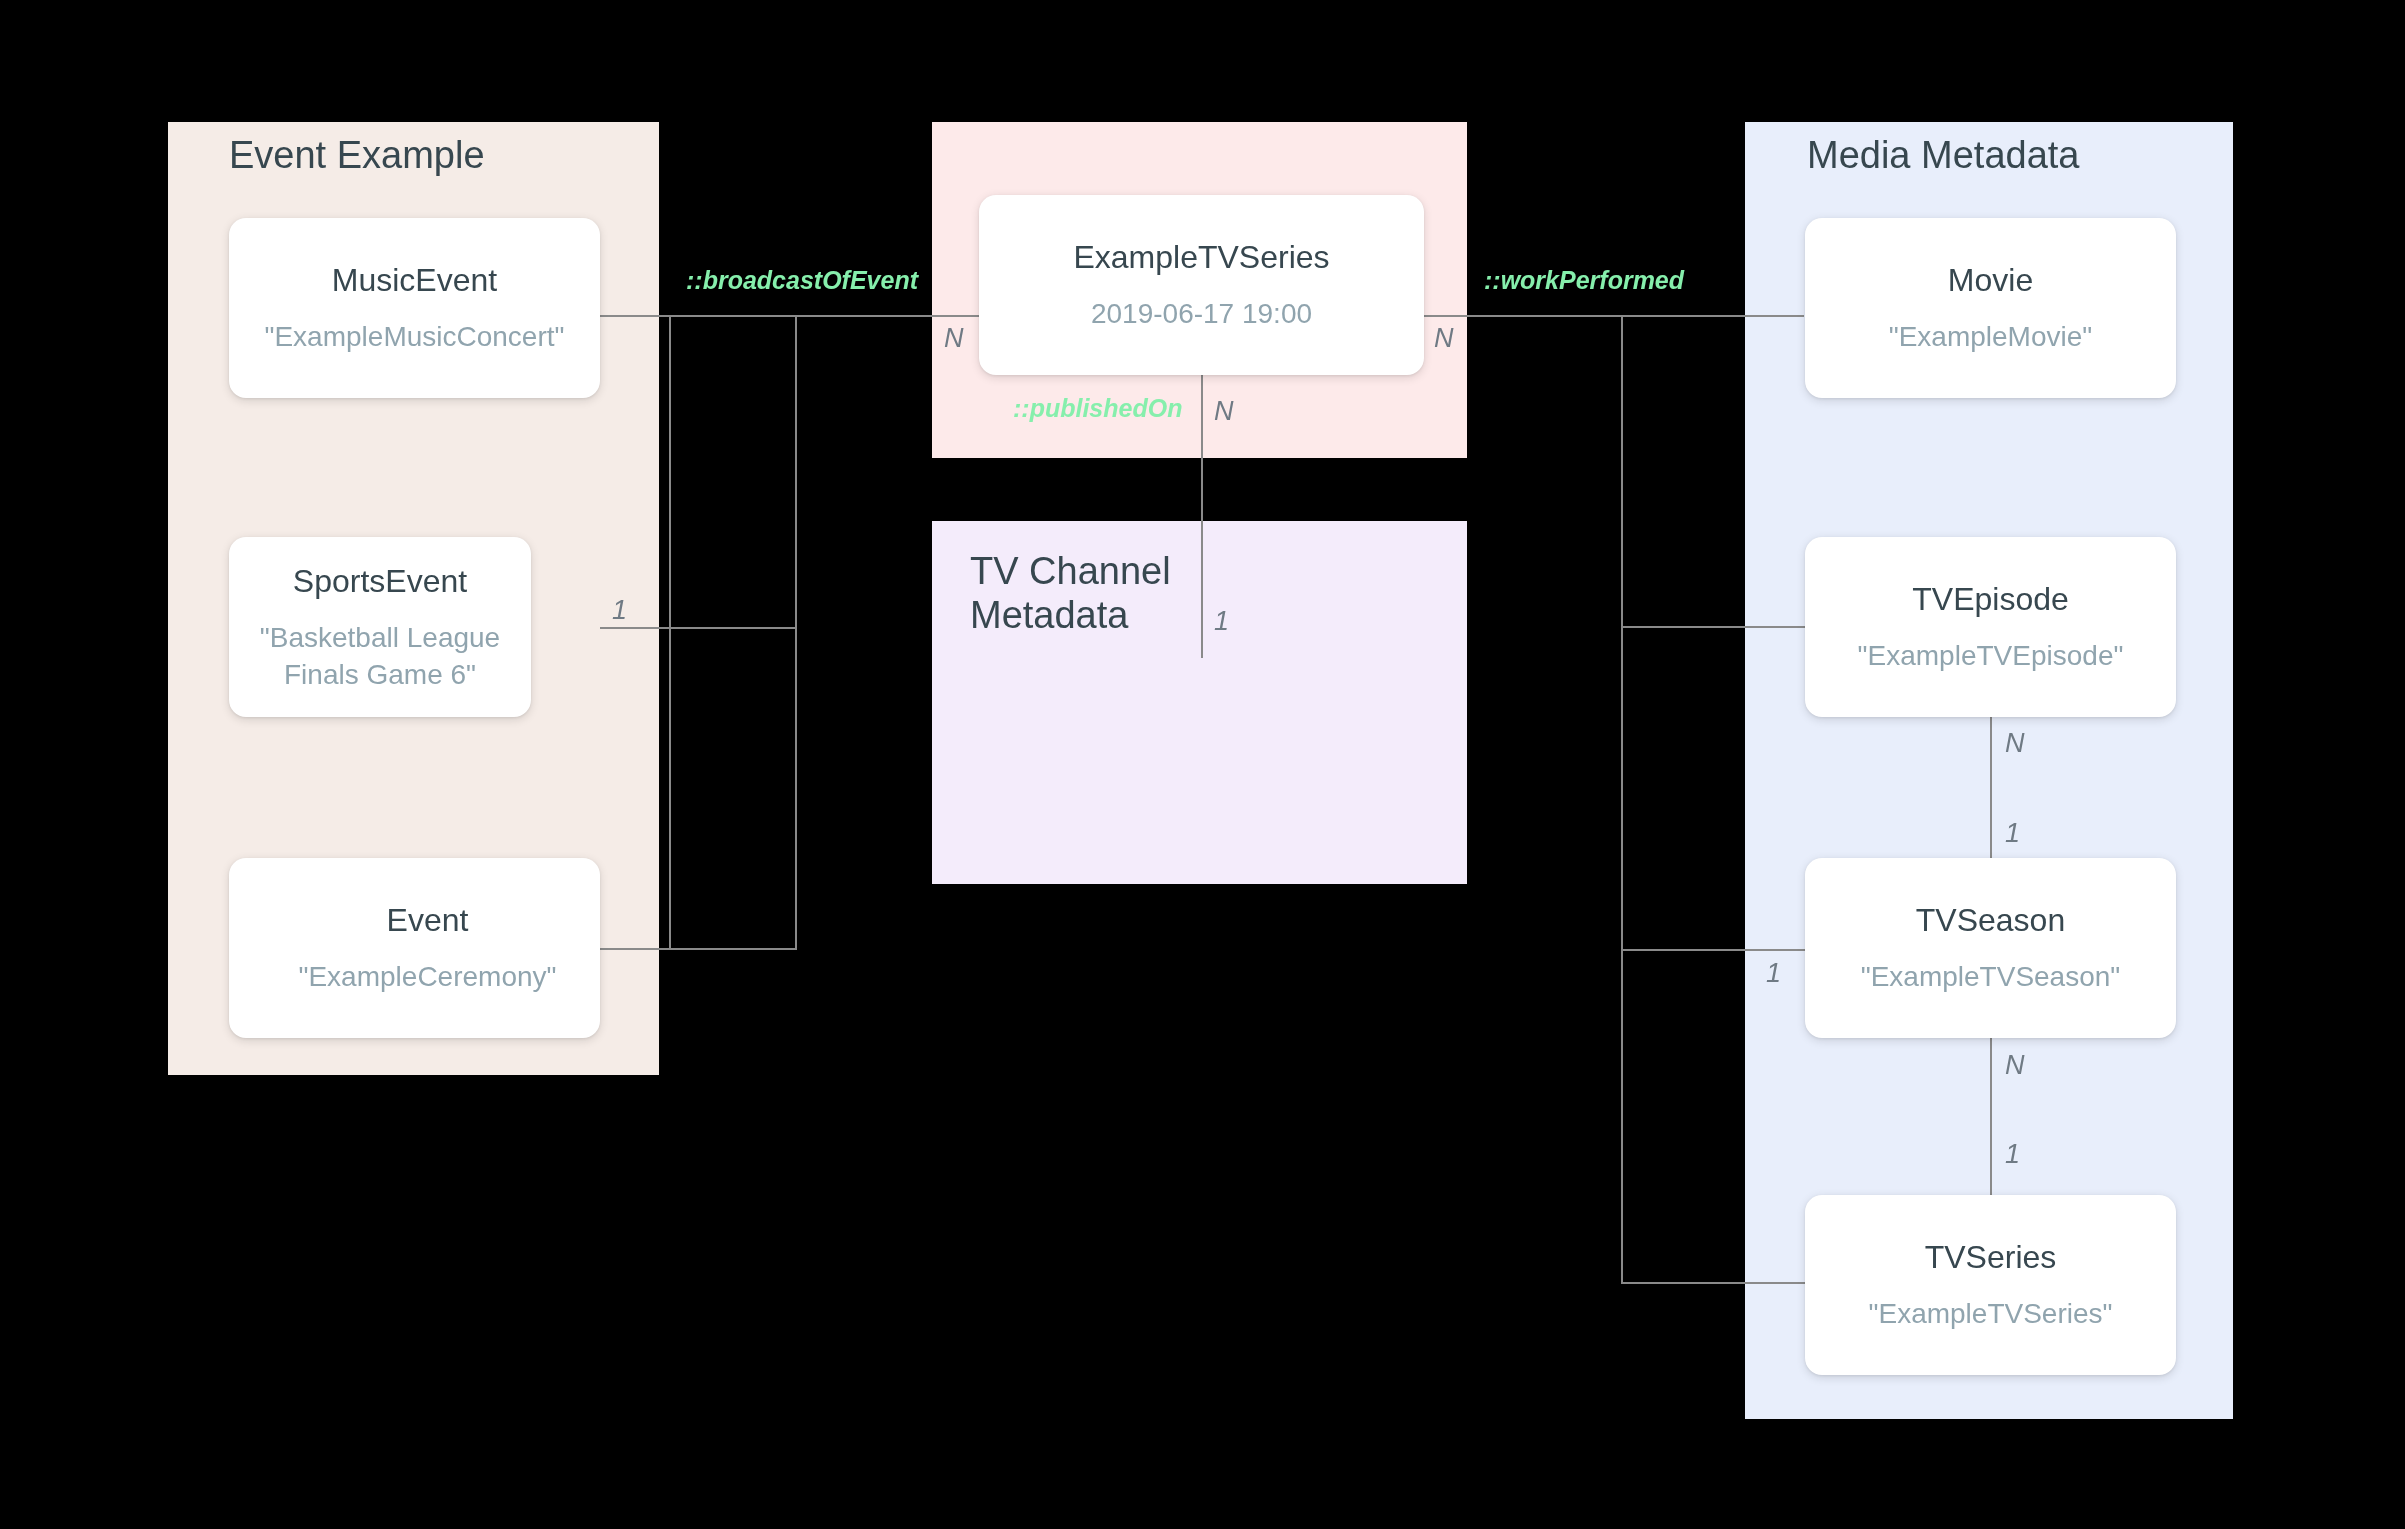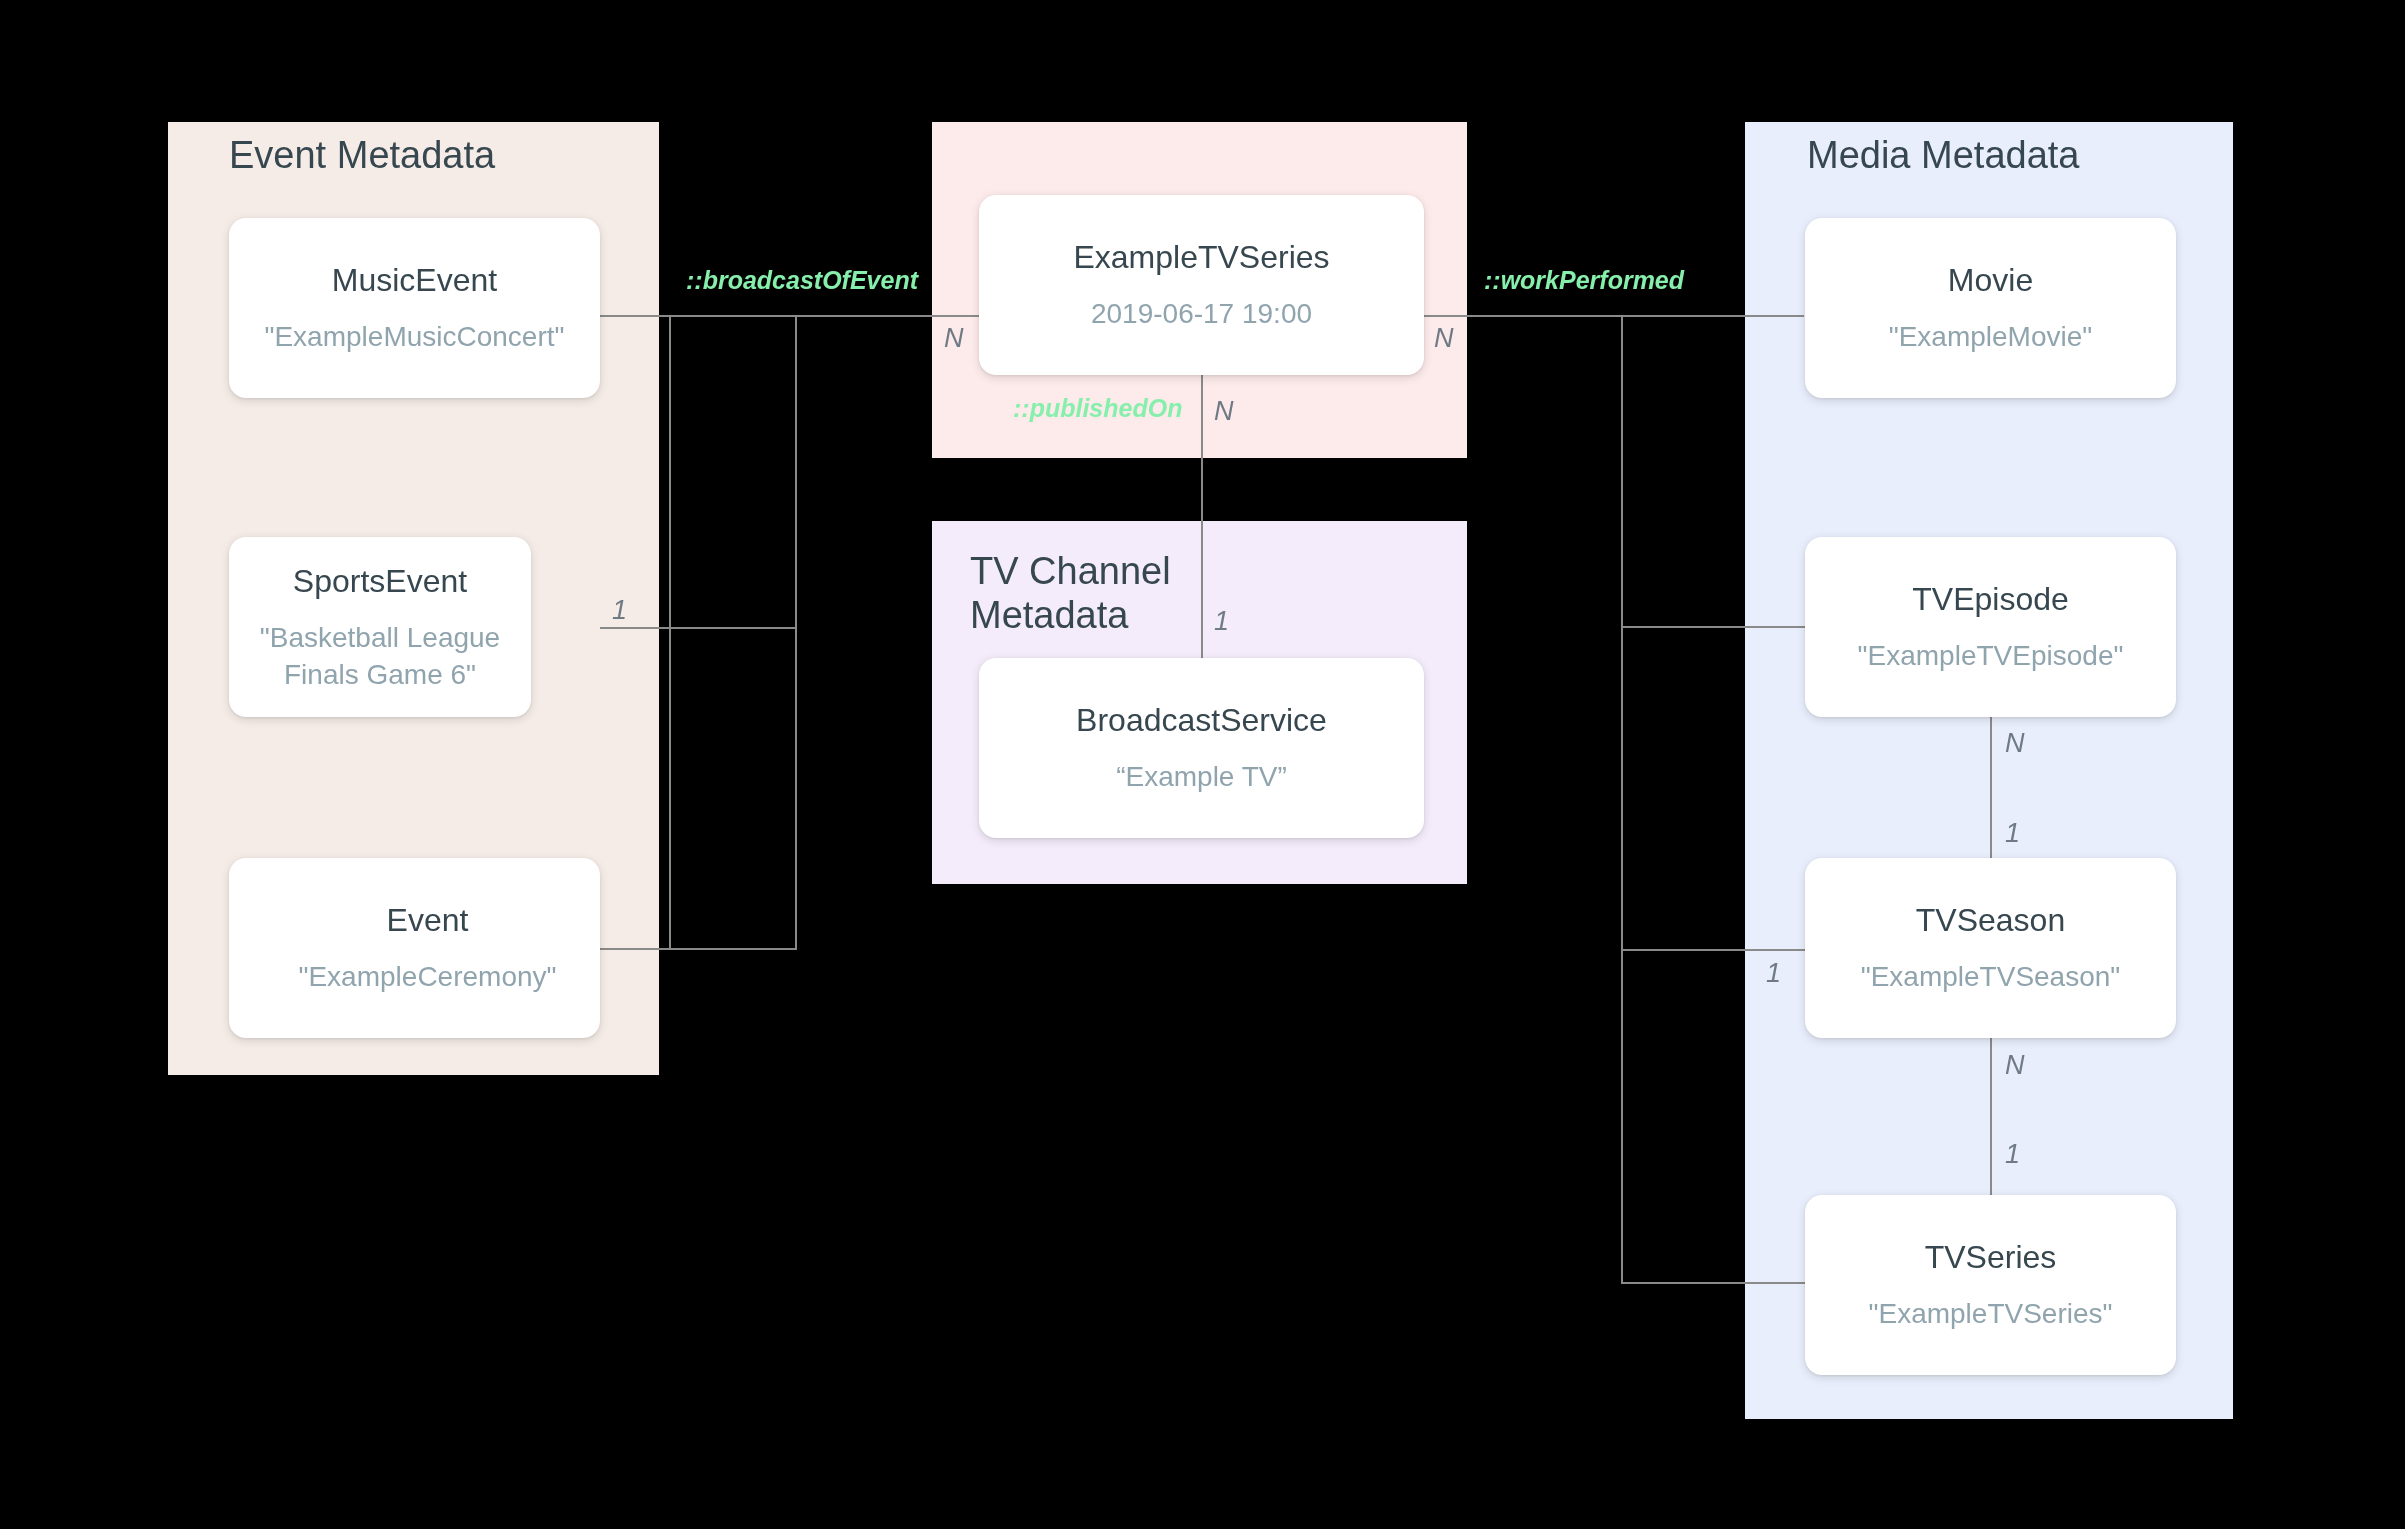--- a/index.html
+++ b/index.html
@@ -50,21 +50,21 @@
 </head>
 <body>
 
 <div id="canvas">
 
   <div class="group" id="grp-event"></div>
   <div class="group" id="grp-bevent"></div>
   <div class="group" id="grp-tv"></div>
   <div class="group" id="grp-media"></div>
 
-  <div class="group-title" style="left:229px;top:134px;">Event Metadata</div>
+  <div class="group-title" style="left:229px;top:134px;">Event Example</div>
   <div class="group-title" style="left:970px;top:550px;">TV Channel
 Metadata</div>
   <div class="group-title" style="left:1807px;top:134px;">Media Metadata</div>
 
   <div class="ln lnh" style="left:600px;  top:315px;  width:195px;"></div>
   <div class="ln lnh" style="left:600px;  top:627px;  width:195px;"></div>
   <div class="ln lnh" style="left:600px;  top:948px;  width:195px;"></div>
   <div class="ln lnv" style="left:795px;  top:315px;  height:635px;"></div>
   <div class="ln lnh" style="left:795px;  top:315px;  width:184px;"></div>
 
@@ -109,24 +109,20 @@
   <div class="node" id="n-event">
     <div class="title">Event</div>
     <div class="value">"ExampleCeremony"</div>
   </div>
 
   <div class="node" id="n-broadcastev">
     <div class="title">ExampleTVSeries</div>
     <div class="value">2019-06-17 19:00</div>
   </div>
 
-  <div class="node" id="n-broadcastsv">
-    <div class="title">BroadcastService</div>
-    <div class="value">“Example TV”</div>
-  </div>
 
   <div class="node" id="n-tvepisode">
     <div class="title">TVEpisode</div>
     <div class="value">"ExampleTVEpisode"</div>
   </div>
 
   <div class="node" id="n-movie">
     <div class="title">Movie</div>
     <div class="value">"ExampleMovie"</div>
   </div>

